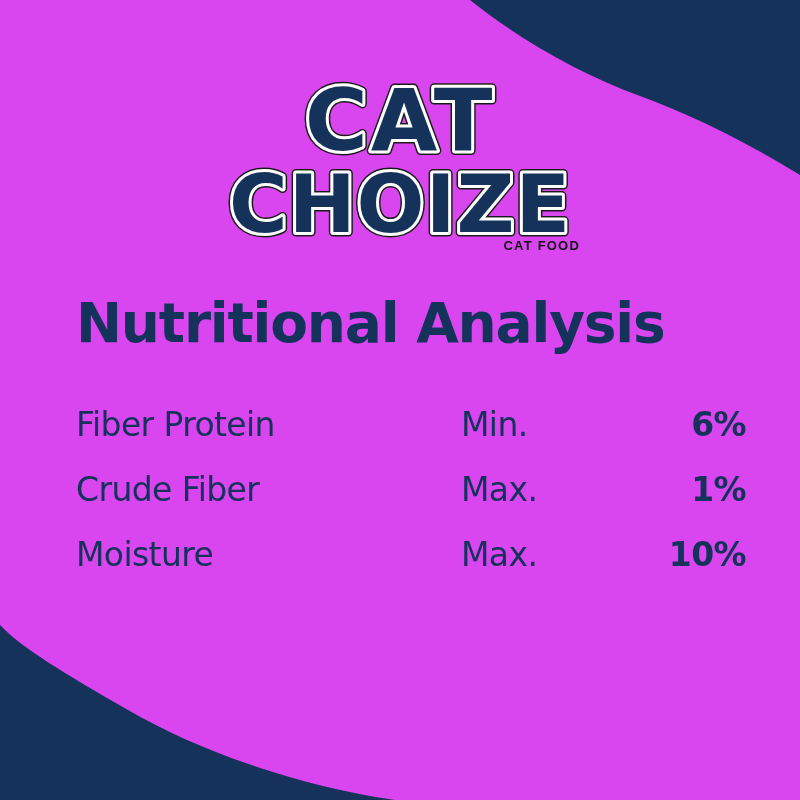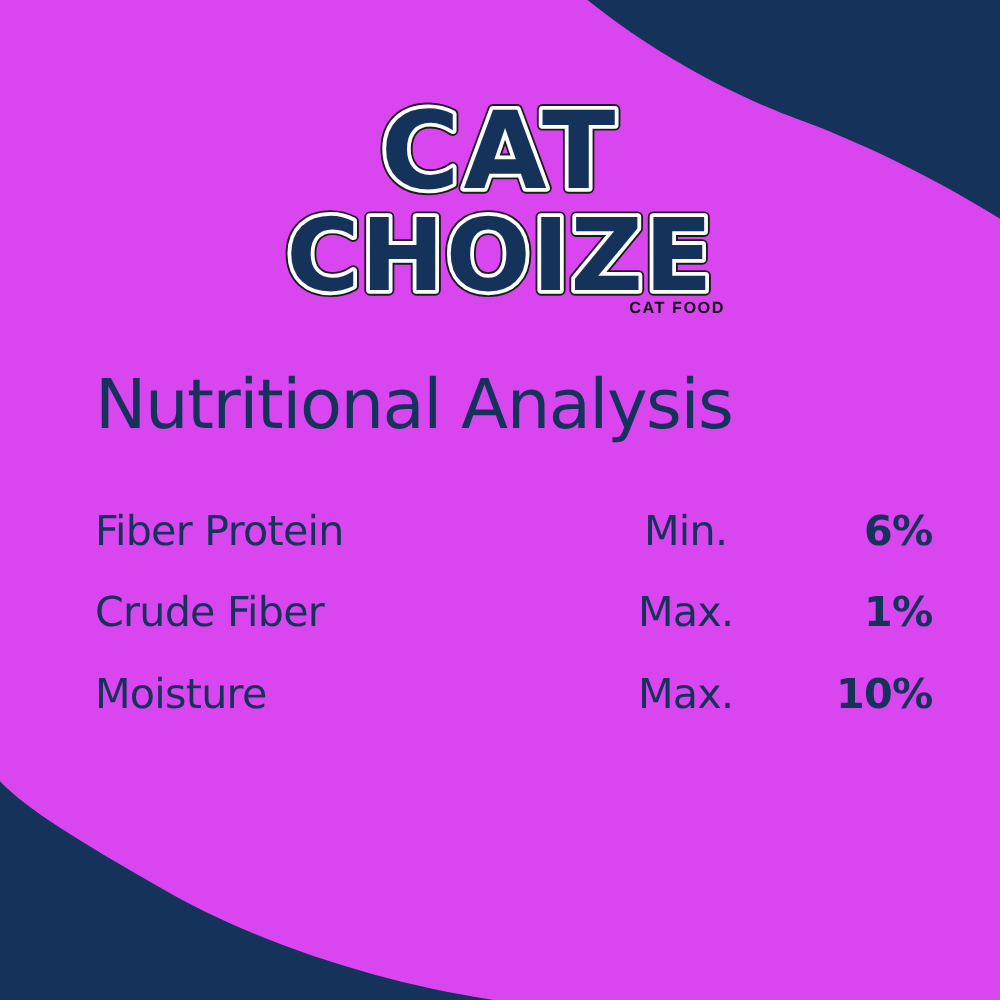--- a/index.html
+++ b/index.html
@@ -49,21 +49,21 @@
     white-space: nowrap;
   }
 
   
   .page-title {
     position: absolute;
     left: 76px;
     top: 296px;
     z-index: 2;
     font-family: "DejaVu Sans", sans-serif;
-    font-weight: normal;
+    font-weight: bold;
     font-size: 55px;
     line-height: 1;
     letter-spacing: -1.2px;
     color: #15325B;
     white-space: nowrap;
   }
 
   
   .nutrition-table {
     position: absolute;
@@ -78,21 +78,21 @@
     padding: 0;
     vertical-align: middle;
     color: #15325B;
     font-family: "DejaVu Sans", sans-serif;
     font-size: 33px;
     line-height: 1;
     letter-spacing: -0.6px;
     white-space: nowrap;
   }
   .col-nutrient { width: 385px; text-align: left; font-weight: normal; }
-  .col-limit    { width: 175px; text-align: center; font-weight: normal; margin-left: 28px; }
+  .col-limit    { width: 175px; text-align: left; font-weight: normal; margin-left: 28px; }
   .col-value    { width: 110px; text-align: right; font-weight: bold; letter-spacing: 0px; }
 </style>
 </head>
 <body>
 
 <div id="canvas">
 
   <svg id="bg-shapes" viewBox="0 0 800 800" width="800" height="800" aria-hidden="true">
 
     <path fill="#15325B" d="M470,0 L800,0 L800,175

